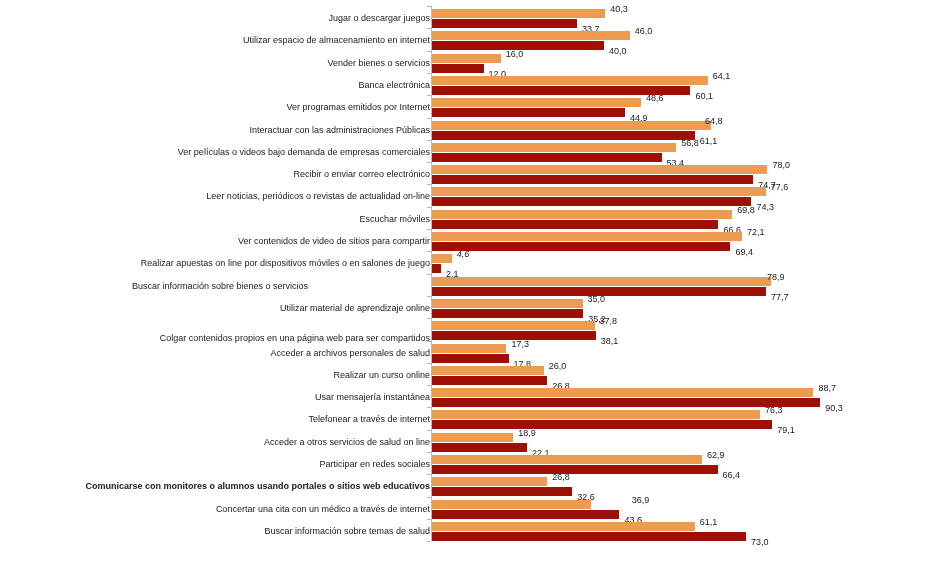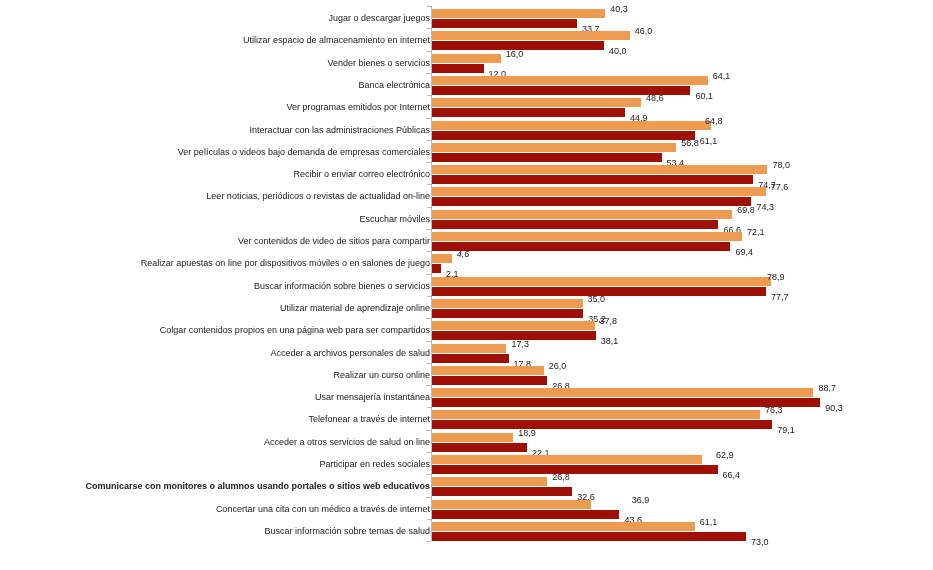--- a/index.html
+++ b/index.html
@@ -251,39 +251,39 @@
         <div class="row" style="top: 254.3px;">
           <div class="cat-label" style="top: 4px;">Realizar apuestas on line por dispositivos móviles o en salones de juego</div>
           <div class="bars">
             <div class="bar hombres" style="width: 19.78px; background: rgb(237, 155, 80);"></div>
             <div class="val hombres" style="left: 24.78px; font-style: italic;">4,6</div>
             <div class="bar mujeres" style="width: 9.03px; background: rgb(158, 16, 6);"></div>
             <div class="val mujeres" style="left: 14.03px;">2,1</div>
           </div>
         </div>
         <div class="row" style="top: 276.6px;">
-          <div class="cat-label" style="top: 4px;">Buscar información sobre bienes o servicios</div>
+          <div class="cat-label" style="top: 4px; text-align: center;">Buscar información sobre bienes o servicios</div>
           <div class="bars">
             <div class="bar hombres" style="width: 339.27px; background: rgb(237, 155, 80);"></div>
             <div class="val hombres" style="left: 335px;">78,9</div>
             <div class="bar mujeres" style="width: 334.11px; background: rgb(158, 16, 6);"></div>
             <div class="val mujeres" style="left: 339.11px;">77,7</div>
           </div>
         </div>
         <div class="row" style="top: 298.9px;">
           <div class="cat-label" style="top: 4px;">Utilizar material de aprendizaje online</div>
           <div class="bars">
             <div class="bar hombres" style="width: 150.5px; background: rgb(237, 155, 80);"></div>
             <div class="val hombres" style="left: 155.5px;">35,0</div>
             <div class="bar mujeres" style="width: 151.36px; background: rgb(158, 16, 6);"></div>
             <div class="val mujeres" style="left: 156.36px;">35,2</div>
           </div>
         </div>
         <div class="row" style="top: 321.2px;">
-          <div class="cat-label" style="top: 4px;">Colgar contenidos propios en una página web para ser compartidos</div>
+          <div class="cat-label" style="top: 12px;">Colgar contenidos propios en una página web para ser compartidos</div>
           <div class="bars">
             <div class="bar hombres" style="width: 162.54px; background: rgb(237, 155, 80);"></div>
             <div class="val hombres" style="left: 167.54px;">37,8</div>
             <div class="bar mujeres" style="width: 163.83px; background: rgb(158, 16, 6);"></div>
             <div class="val mujeres" style="left: 168.83px;">38,1</div>
           </div>
         </div>
         <div class="row" style="top: 343.5px;">
           <div class="cat-label" style="top: 4px;">Acceder a archivos personales de salud</div>
           <div class="bars">
@@ -326,21 +326,21 @@
             <div class="bar hombres" style="width: 81.27px; background: rgb(237, 155, 80);"></div>
             <div class="val hombres" style="left: 86.27px;">18,9</div>
             <div class="bar mujeres" style="width: 95.03px; background: rgb(158, 16, 6);"></div>
             <div class="val mujeres" style="left: 100.03px;">22,1</div>
           </div>
         </div>
         <div class="row" style="top: 455px;">
           <div class="cat-label" style="top: 4px;">Participar en redes sociales</div>
           <div class="bars">
             <div class="bar hombres" style="width: 270.47px; background: rgb(237, 155, 80);"></div>
-            <div class="val hombres" style="left: 284px;">62,9</div>
+            <div class="val hombres" style="left: 275px;">62,9</div>
             <div class="bar mujeres" style="width: 285.52px; background: rgb(158, 16, 6);"></div>
             <div class="val mujeres" style="left: 290.52px;">66,4</div>
           </div>
         </div>
         <div class="row" style="top: 477.3px;">
           <div class="cat-label" style="top: 4px; font-weight: bold;">Comunicarse con monitores o alumnos usando portales o sitios web educativos</div>
           <div class="bars">
             <div class="bar hombres" style="width: 115.24px; background: rgb(237, 155, 80);"></div>
             <div class="val hombres" style="left: 120.24px;">26,8</div>
             <div class="bar mujeres" style="width: 140.18px; background: rgb(158, 16, 6);"></div>

